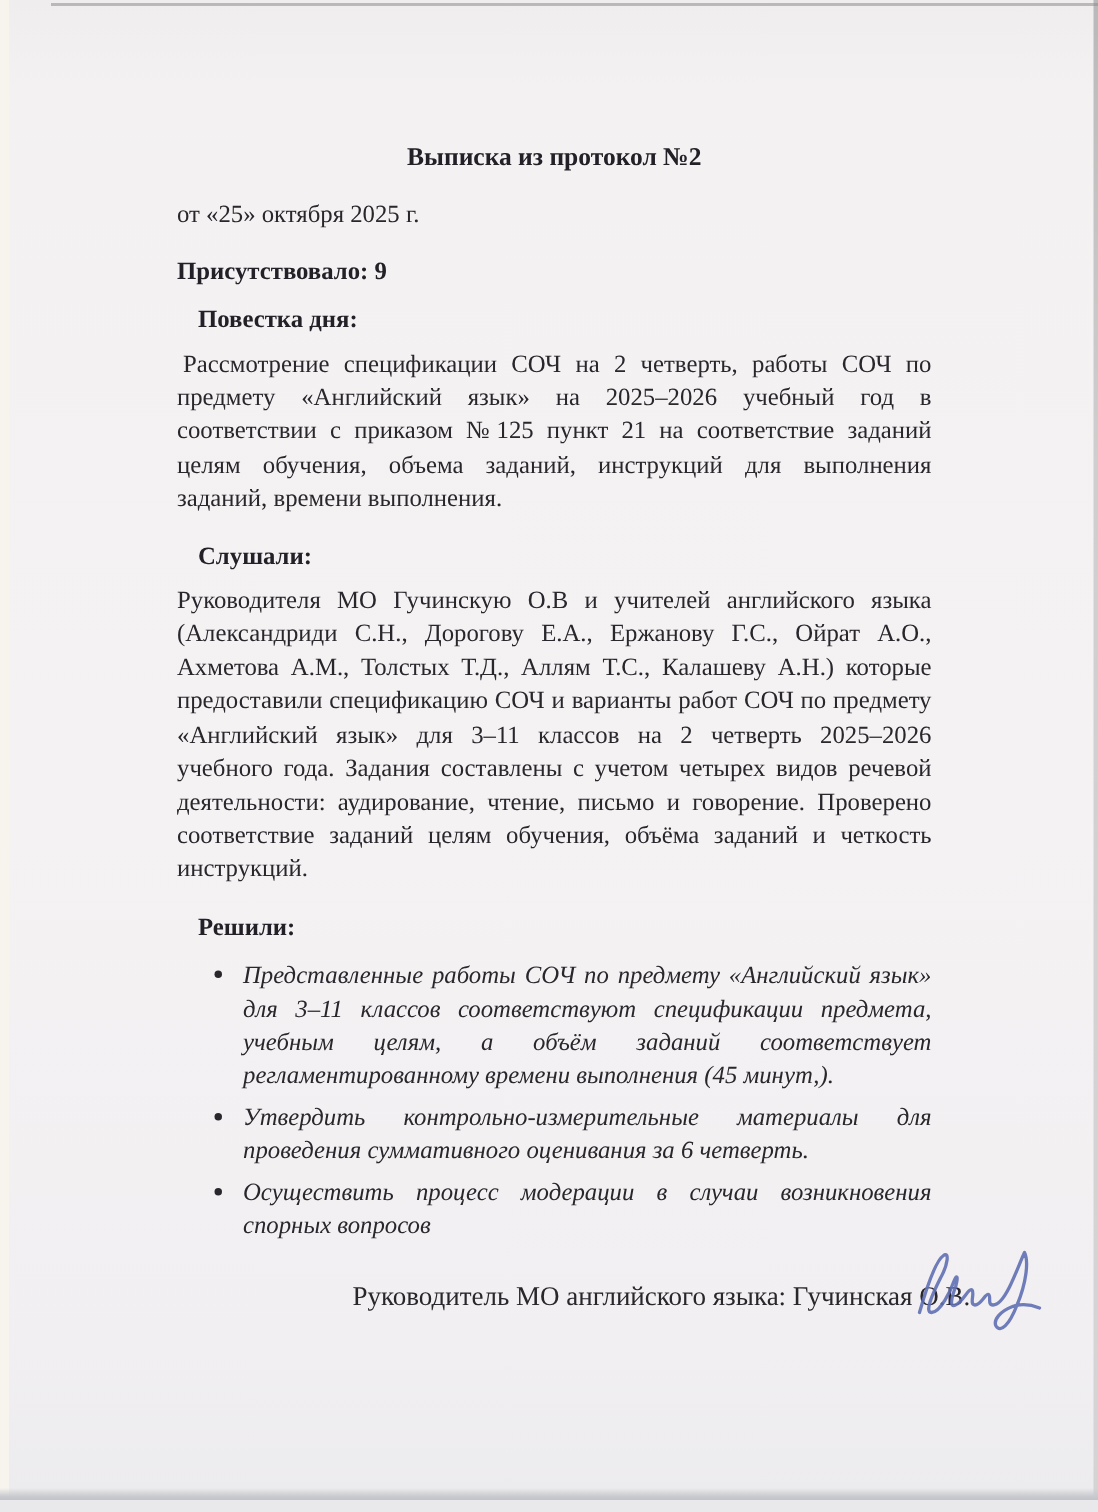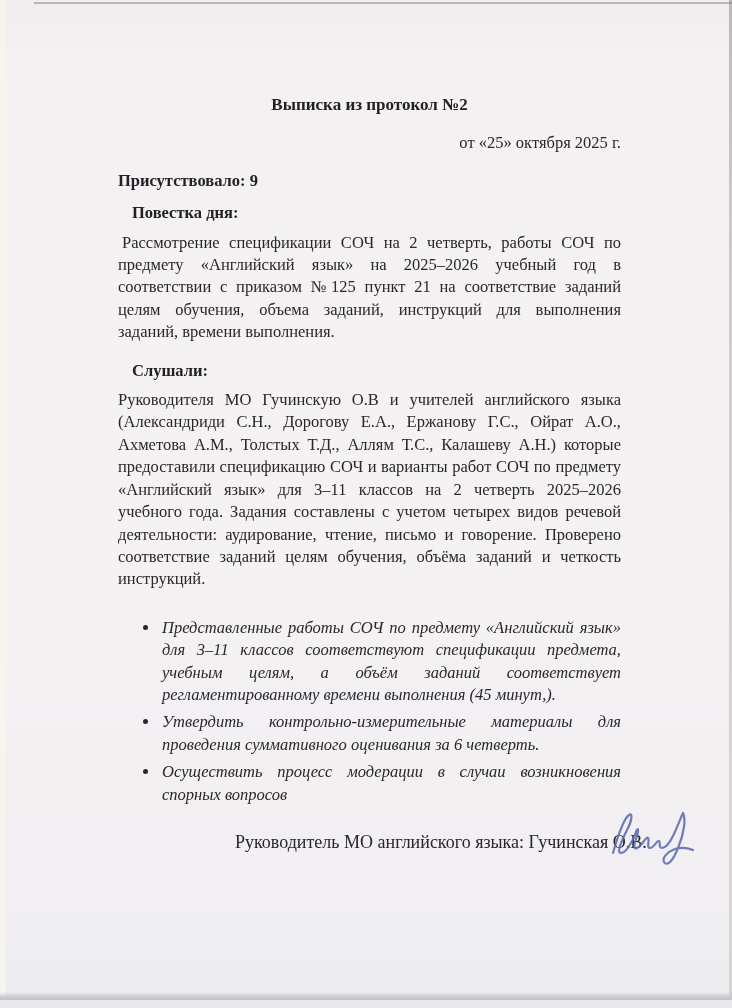--- a/index.html
+++ b/index.html
@@ -45,21 +45,21 @@
     line-height: 22.4px;
   }
   .title {
     text-align: center;
     font-weight: bold;
     font-size: 17px;
     margin: 0 0 16px 0;
     color: #232027;
   }
   .date-line {
-    text-align: right;
+    text-align: left;
     font-weight: normal;
     font-size: 16.5px;
     margin: 0 0 15px 0;
   }
   .stat-line {
     font-weight: bold;
     margin: 0 0 10px 0;
     color: #232027;
   }
   .section-heading {
@@ -115,20 +115,21 @@
     <p class="stat-line">Присутствовало: 9</p>
 
     <p class="section-heading">Повестка дня:</p>
     <p class="para indent-first">Рассмотрение спецификации СОЧ на 2 четверть, работы СОЧ по предмету «Английский язык» на 2025–2026 учебный год в соответствии с приказом №125 пункт 21 на соответствие заданий целям обучения, объема заданий, инструкций для выполнения заданий, времени выполнения.</p>
 
     <div class="gap-sm"></div>
     <p class="section-heading">Слушали:</p>
     <p class="para">Руководителя МО Гучинскую О.В и учителей английского языка (Александриди С.Н., Дорогову Е.А., Ержанову Г.С., Ойрат А.О., Ахметова А.М., Толстых Т.Д., Аллям Т.С., Калашеву А.Н.) которые предоставили спецификацию СОЧ и варианты работ СОЧ по предмету «Английский язык» для 3–11 классов на 2 четверть 2025–2026 учебного года. Задания составлены с учетом четырех видов речевой деятельности: аудирование, чтение, письмо и говорение. Проверено соответствие заданий целям обучения, объёма заданий и четкость инструкций.</p>
 
     <div class="gap-sm"></div>
+    <p class="section-heading">Решили:</p>
 
     <ul class="decision-list">
       <li>Представленные работы СОЧ по предмету «Английский язык» для 3–11 классов соответствуют спецификации предмета, учебным целям, а объём заданий соответствует регламентированному времени выполнения (45 минут,).</li>
       <li>Утвердить контрольно-измерительные материалы для проведения суммативного оценивания за 6 четверть.</li>
       <li>Осуществить процесс модерации в случаи возникновения спорных вопросов</li>
     </ul>
 
     <div class="footer">
       <span class="sig-text">Руководитель МО английского языка: Гучинская О.В.</span>
       <svg class="signature-svg" width="100" height="64" viewBox="0 0 100 64" aria-hidden="true">

